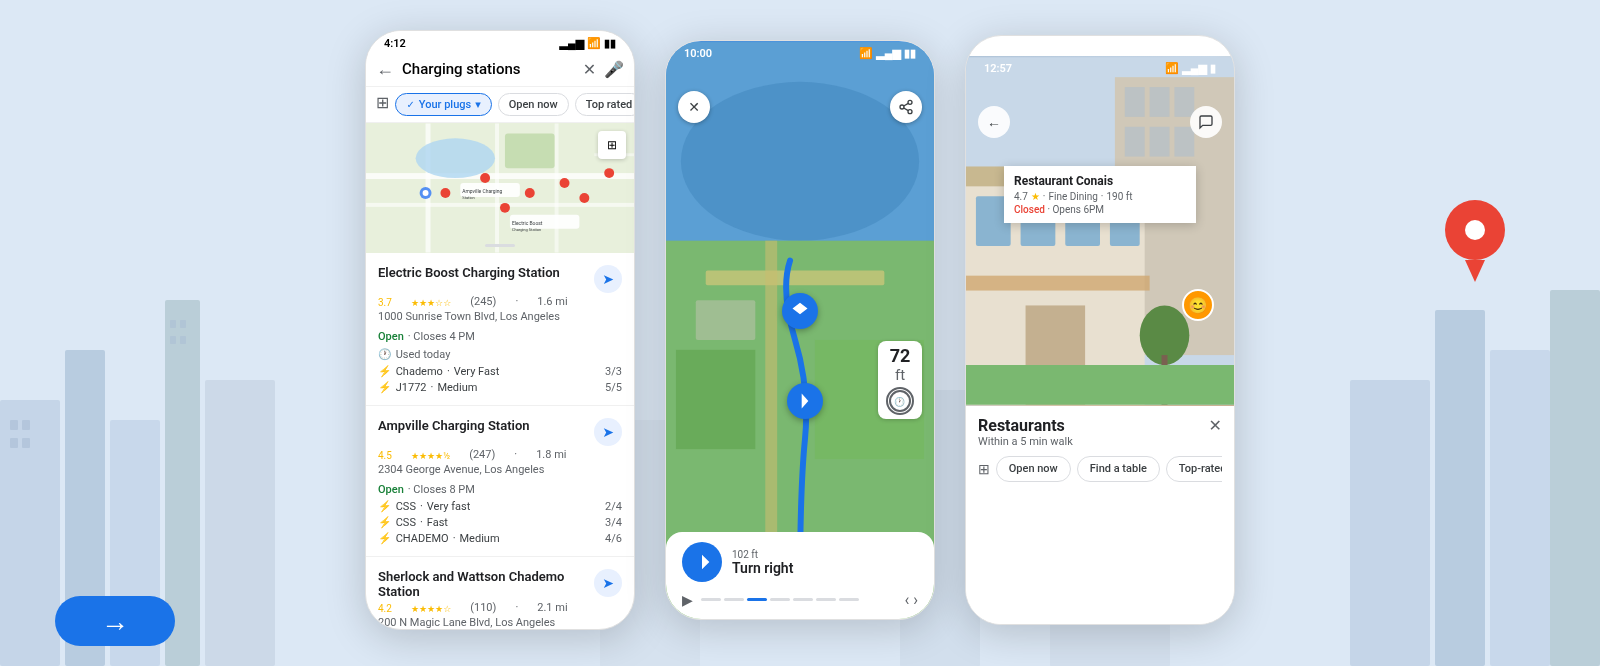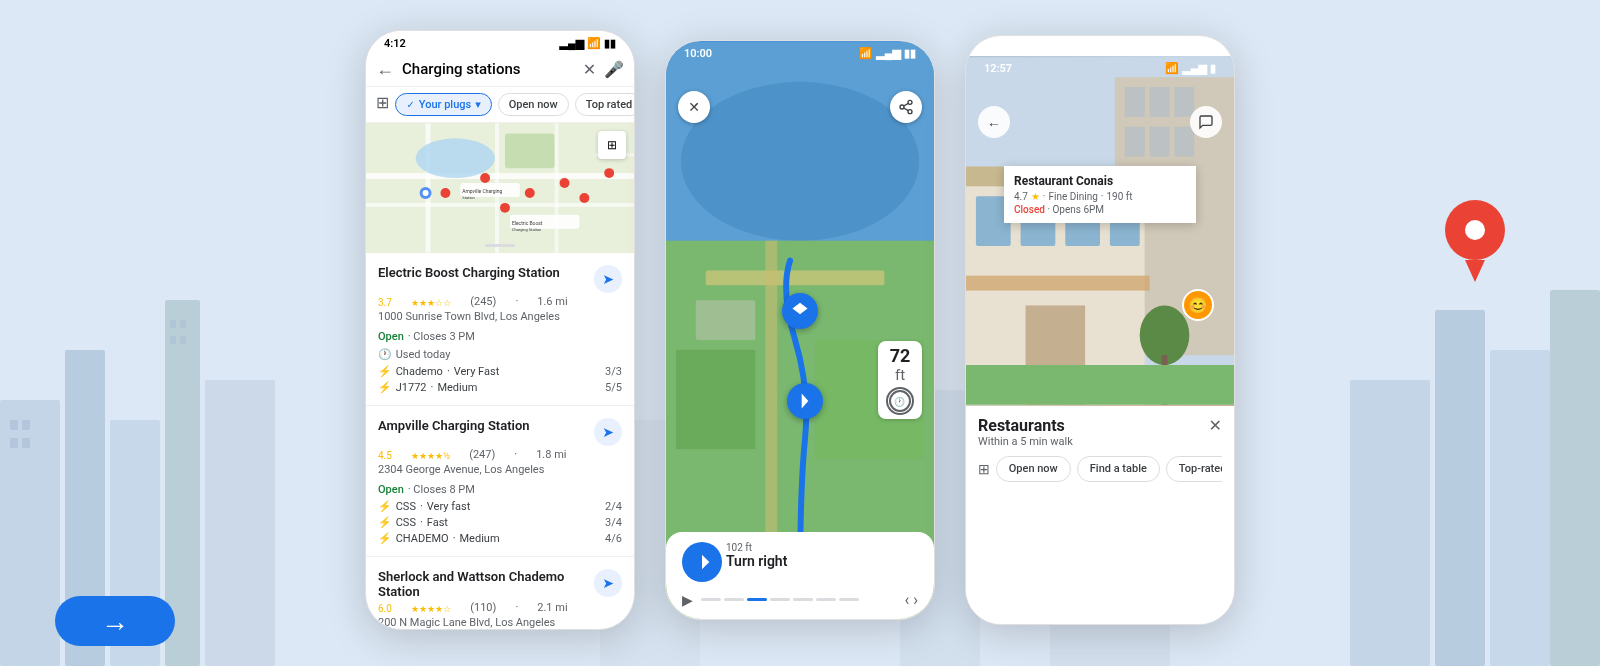--- a/index.html
+++ b/index.html
@@ -431,22 +431,22 @@
       left: 0;
       right: 0;
       background: white;
       border-radius: 16px 16px 0 0;
       padding: 10px 16px;
       z-index: 10;
     }
 
     .nav-instruction {
       display: flex;
-      align-items: flex-start;
-      gap: 4px;
+      align-items: center;
+      gap: 10px;
     }
 
     .nav-direction-btn {
       width: 40px;
       height: 40px;
       background: #1a73e8;
       border-radius: 50%;
       display: flex;
       align-items: center;
       justify-content: center;
@@ -796,21 +796,21 @@
           <span class="star-rating">3.7</span>
           <span style="color:#fbbc04;font-size:9px;">★★★☆☆</span>
           <span>(245)</span>
           <span>·</span>
           <span>1.6 mi</span>
         </div>
         <div class="station-address">1000 Sunrise Town Blvd, Los Angeles</div>
         <div>
           <span class="status-open">Open</span>
           <span class="status-info"> · </span>
-          <span class="status-info">Closes 3 PM</span>
+          <span class="status-info">Closes 4 PM</span>
         </div>
         <div class="used-today">
           <span>🕐</span>
           <span>Used today</span>
         </div>
         <div class="charger-row">
           <div class="charger-info">
             <span class="charger-bolt">⚡</span>
             <span>Chademo</span>
             <span> · </span>
@@ -875,21 +875,21 @@
           <span class="charger-availability">4/6</span>
         </div>
       </div>
 
       <div class="station-card">
         <div class="station-header">
           <span class="station-name">Sherlock and Wattson Chademo Station</span>
           <div class="station-nav-btn">➤</div>
         </div>
         <div class="station-meta">
-          <span class="star-rating">6.0</span>
+          <span class="star-rating">4.2</span>
           <span style="color:#fbbc04;font-size:9px;">★★★★☆</span>
           <span>(110)</span>
           <span>·</span>
           <span>2.1 mi</span>
         </div>
         <div class="station-address">200 N Magic Lane Blvd, Los Angeles</div>
       </div>
 
     </div>
   </div>

